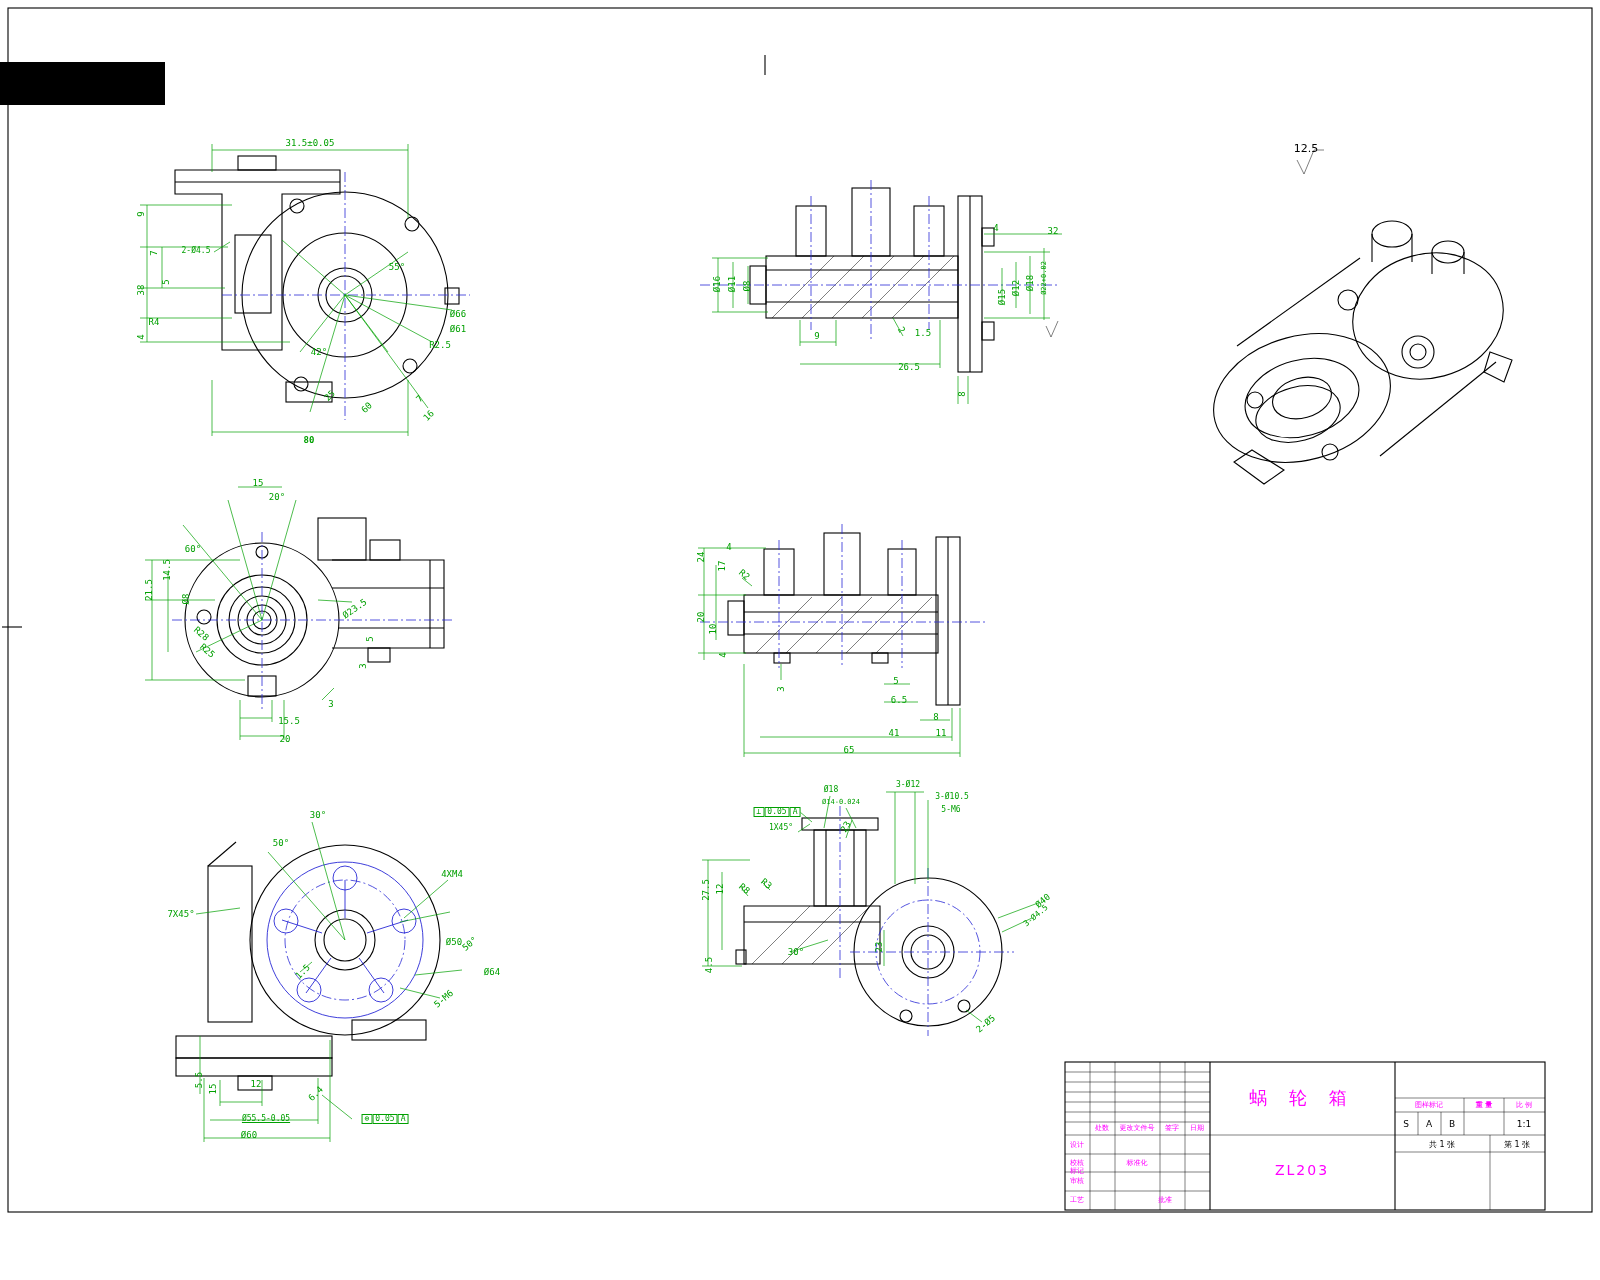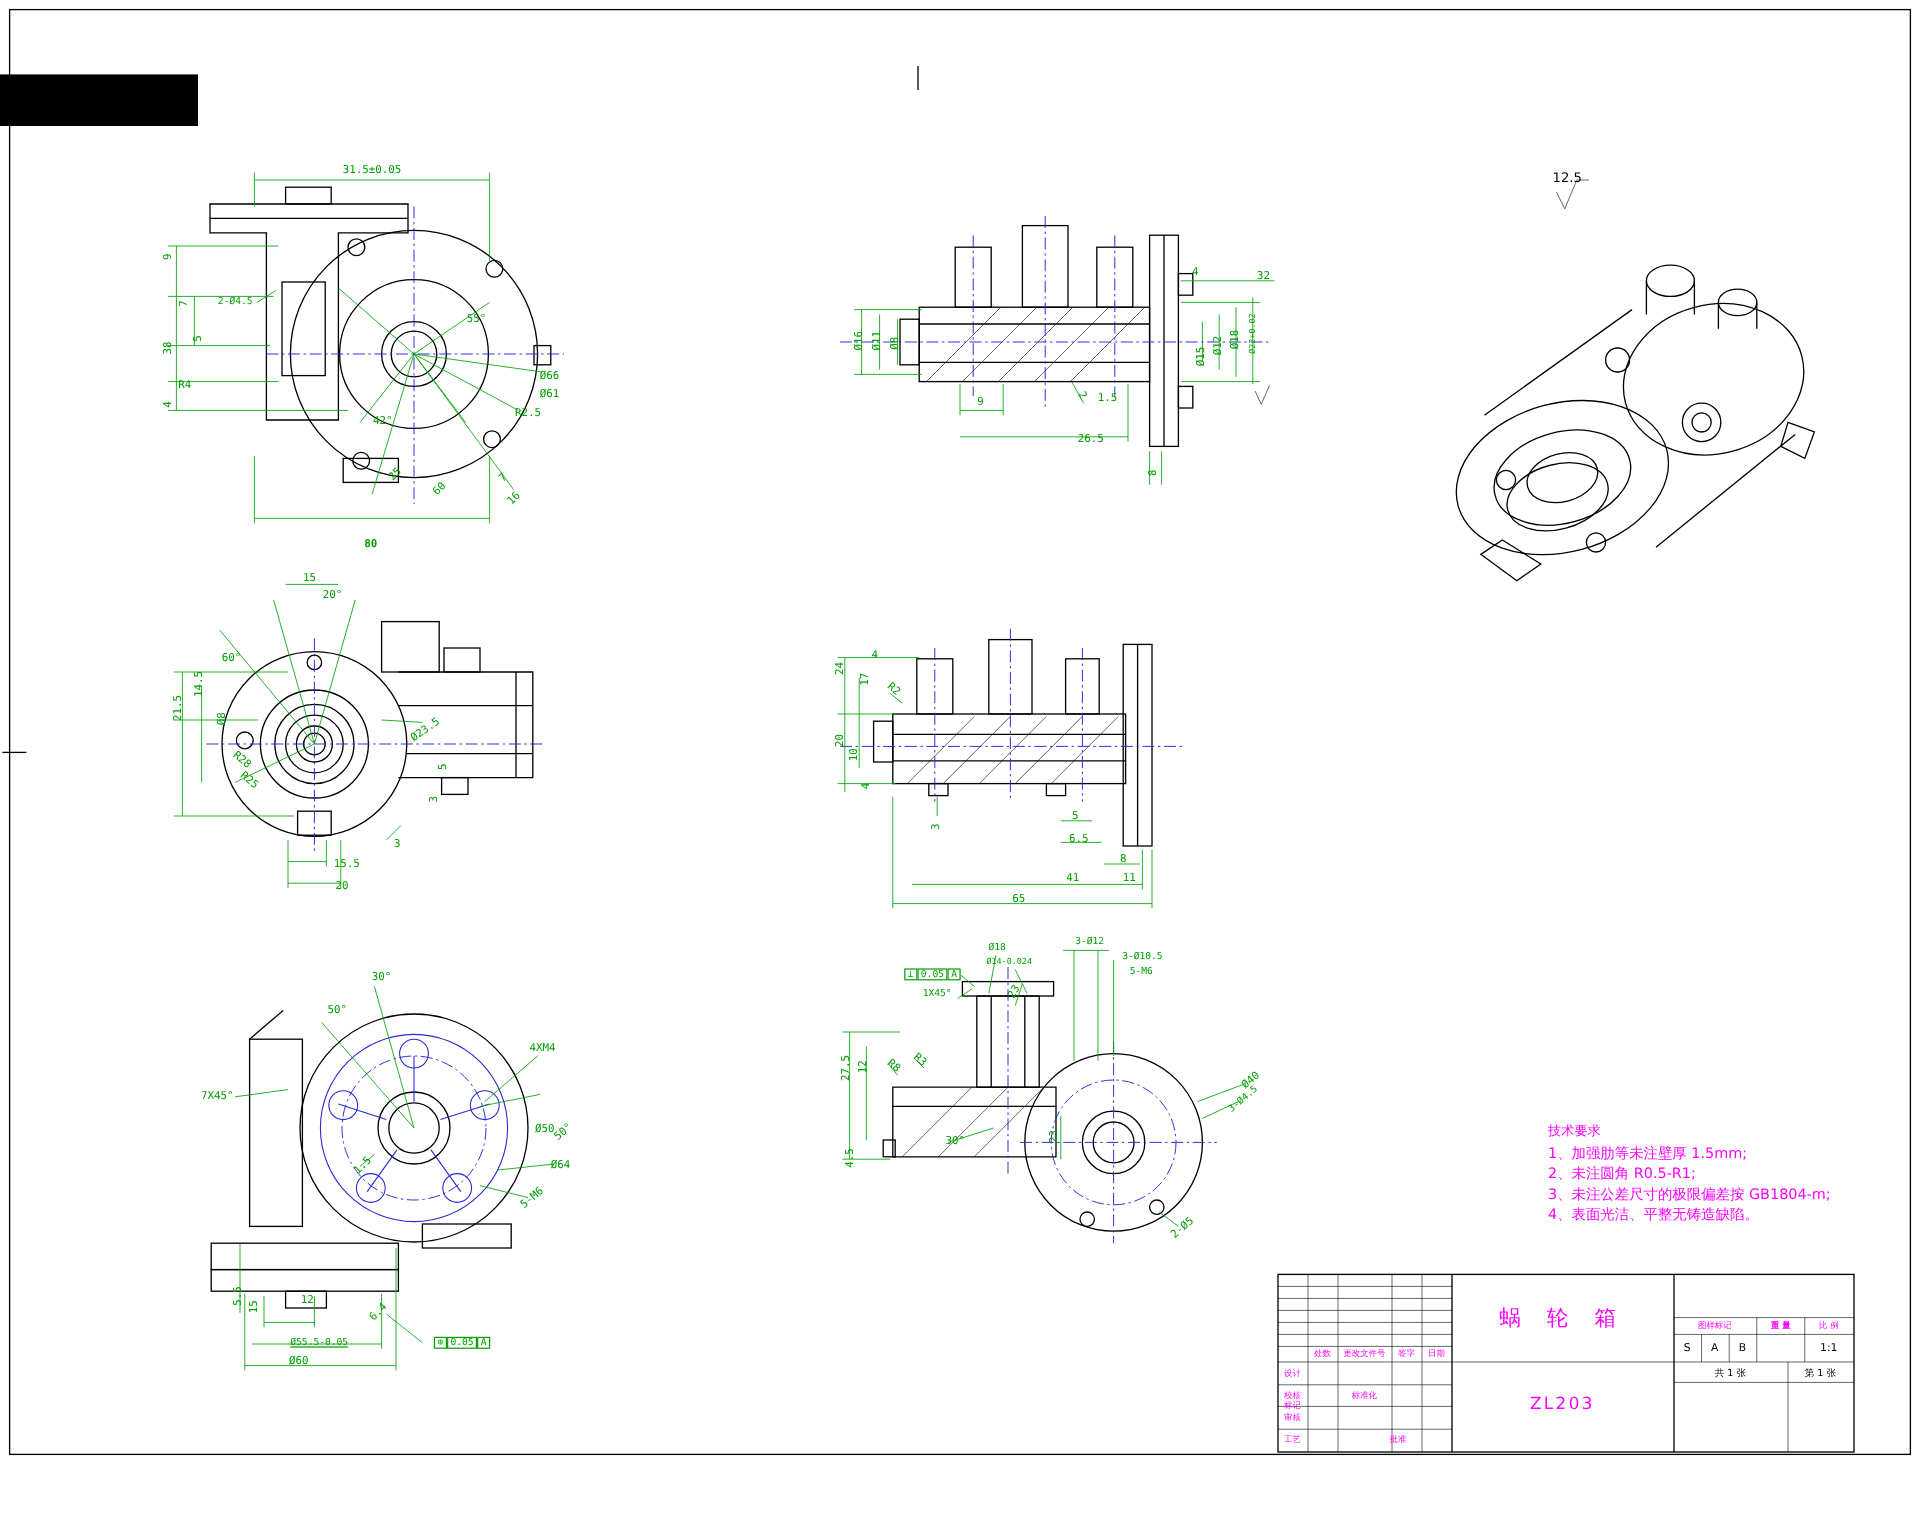--- a/index.html
+++ b/index.html
@@ -347,21 +347,21 @@
       <div class="dim" style="left: 141px; top: 290px; transform: translate(-50%, -50%) rotate(-90deg);">38</div>
       <div class="dim" style="left: 154px; top: 322px; transform: translate(-50%, -50%);">R4</div>
       <div class="dim" style="left: 141px; top: 337px; transform: translate(-50%, -50%) rotate(-90deg);">4</div>
       <div class="dim" style="left: 397px; top: 267px; transform: translate(-50%, -50%);">55°</div>
       <div class="dim" style="left: 458px; top: 314px; transform: translate(-50%, -50%);">Ø66</div>
       <div class="dim" style="left: 458px; top: 329px; transform: translate(-50%, -50%); text-align: center;">Ø61</div>
       <div class="dim" style="left: 440px; top: 345px; transform: translate(-50%, -50%);">R2.5</div>
       <div class="dim" style="left: 319px; top: 352px; transform: translate(-50%, -50%);">42°</div>
       <div class="dim" style="left: 330px; top: 396px; transform: translate(-50%, -50%) rotate(-45deg);">25</div>
       <div class="dim" style="left: 367px; top: 408px; transform: translate(-50%, -50%) rotate(-45deg);">60</div>
-      <div class="dim" style="left: 309px; top: 454px; transform: translate(-50%, -50%); font-weight: bold;">80</div>
+      <div class="dim" style="left: 309px; top: 440px; transform: translate(-50%, -50%); font-weight: bold;">80</div>
       <div class="dim" style="left: 420px; top: 399px; transform: translate(-50%, -50%) rotate(-45deg);">7</div>
       <div class="dim" style="left: 429px; top: 416px; transform: translate(-50%, -50%) rotate(-45deg);">16</div>
       <div class="dim" style="left: 996px; top: 228px; transform: translate(-50%, -50%);">4</div>
       <div class="dim" style="left: 1053px; top: 231px; transform: translate(-50%, -50%);">32</div>
       <div class="dim" style="left: 717px; top: 284px; transform: translate(-50%, -50%) rotate(-90deg);">Ø16</div>
       <div class="dim" style="left: 732px; top: 284px; transform: translate(-50%, -50%) rotate(-90deg);">Ø11</div>
       <div class="dim" style="left: 747px; top: 286px; transform: translate(-50%, -50%) rotate(-90deg);">Ø8</div>
       <div class="dim" style="left: 1002px; top: 297px; transform: translate(-50%, -50%) rotate(-90deg);">Ø15</div>
       <div class="dim" style="left: 1016px; top: 288px; transform: translate(-50%, -50%) rotate(-90deg);">Ø12</div>
       <div class="dim" style="left: 1030px; top: 283px; transform: translate(-50%, -50%) rotate(-90deg);">Ø18</div>
@@ -398,21 +398,21 @@
       <div class="dim" style="left: 936px; top: 717px; transform: translate(-50%, -50%);">8</div>
       <div class="dim" style="left: 941px; top: 733px; transform: translate(-50%, -50%);">11</div>
       <div class="dim" style="left: 894px; top: 733px; transform: translate(-50%, -50%);">41</div>
       <div class="dim" style="left: 849px; top: 750px; transform: translate(-50%, -50%);">65</div>
       <div class="dim" style="left: 318px; top: 815px; transform: translate(-50%, -50%);">30°</div>
       <div class="dim" style="left: 281px; top: 843px; transform: translate(-50%, -50%);">50°</div>
       <div class="dim" style="left: 452px; top: 874px; transform: translate(-50%, -50%);">4XM4</div>
       <div class="dim" style="left: 181px; top: 914px; transform: translate(-50%, -50%);">7X45°</div>
       <div class="dim" style="left: 454px; top: 942px; transform: translate(-50%, -50%); text-align: right;">Ø50</div>
       <div class="dim" style="left: 470px; top: 944px; transform: translate(-50%, -50%) rotate(-40deg);">50°</div>
-      <div class="dim" style="left: 467px; top: 972px; transform: translate(-50%, -50%);">Ø64</div>
+      <div class="dim" style="left: 492px; top: 972px; transform: translate(-50%, -50%);">Ø64</div>
       <div class="dim" style="left: 303px; top: 972px; transform: translate(-50%, -50%) rotate(-45deg);">1.5</div>
       <div class="dim" style="left: 444px; top: 999px; transform: translate(-50%, -50%) rotate(-40deg);">5-M6</div>
       <div class="dim" style="left: 199px; top: 1080px; transform: translate(-50%, -50%) rotate(-90deg);">5.5</div>
       <div class="dim" style="left: 213px; top: 1089px; transform: translate(-50%, -50%) rotate(-90deg);">15</div>
       <div class="dim" style="left: 256px; top: 1084px; transform: translate(-50%, -50%);">12</div>
       <div class="dim" style="left: 316px; top: 1094px; transform: translate(-50%, -50%) rotate(-45deg);">6.4</div>
       <div class="dim" style="left: 266px; top: 1119px; font-size: 8px; transform: translate(-50%, -50%); text-decoration: underline;">Ø55.5-0.05</div>
       <div class="dim" style="left: 249px; top: 1135px; transform: translate(-50%, -50%);">Ø60</div>
       <div class="dim fcf" style="left: 385px; top: 1119px; transform: translate(-50%, -50%);">
         <span>⊕</span>
@@ -438,27 +438,20 @@
       <div class="dim" style="left: 1043px; top: 901px; transform: translate(-50%, -50%) rotate(-40deg);">Ø40</div>
       <div class="dim" style="left: 1036px; top: 916px; font-size: 8px; transform: translate(-50%, -50%) rotate(-40deg);">3-Ø4.5</div>
       <div class="dim" style="left: 796px; top: 952px; transform: translate(-50%, -50%);">30°</div>
       <div class="dim" style="left: 709px; top: 965px; transform: translate(-50%, -50%) rotate(-90deg);">4.5</div>
       <div class="dim" style="left: 879px; top: 947px; transform: translate(-50%, -50%) rotate(-90deg);">23</div>
       <div class="dim" style="left: 986px; top: 1024px; transform: translate(-50%, -50%) rotate(-40deg);">2-Ø5</div>
     </div>
 
   <div class="tbt blk" style="left:1306px;top:148px;font-size:11px;">12.5</div>
 
-  <div class="notes">
-    <div class="nt">技术要求</div>
-    <div>1、加强肋等未注壁厚 1.5mm;</div>
-    <div>2、未注圆角 R0.5-R1;</div>
-    <div>3、未注公差尺寸的极限偏差按 GB1804-m;</div>
-    <div>4、表面光洁、平整无铸造缺陷。</div>
-  </div>
 
   <div class="tbt" style="left:1302px;top:1098px;font-size:18px;letter-spacing:8px;">蜗 轮 箱</div>
   <div class="tbt" style="left:1302px;top:1170px;font-size:14px;letter-spacing:2px;">ZL203</div>
 
   <div class="tbt" style="left:1077px;top:1128px;font-size:7px;margin-top:43px;">标记</div>
   <div class="tbt" style="left:1102px;top:1128px;font-size:7px;">处数</div>
   <div class="tbt" style="left:1137px;top:1128px;font-size:7px;">更改文件号</div>
   <div class="tbt" style="left:1172px;top:1128px;font-size:7px;">签字</div>
   <div class="tbt" style="left:1197px;top:1128px;font-size:7px;">日期</div>
 

